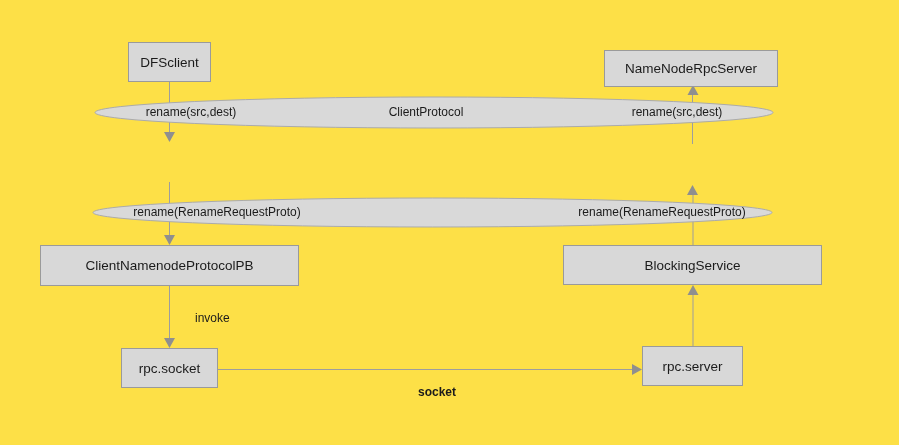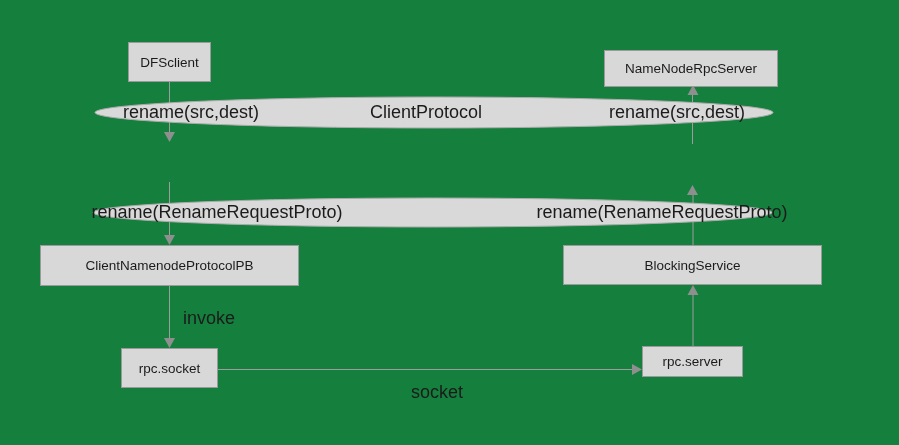--- a/index.html
+++ b/index.html
@@ -1,20 +1,20 @@
 <!DOCTYPE html>
 <html><head>
 <meta charset="utf-8">
 <style>
   html, body { margin: 0; padding: 0; background: #ffffff; }
   #stage {
     position: relative;
     width: 899px;
     height: 445px;
-    background: #15803d;
+    background: #fde047;
     font-family: "Liberation Sans", sans-serif;
     overflow: hidden;
   }
   #connector-layer {
     position: absolute;
     left: 0; top: 0;
     width: 899px; height: 445px;
   }
   .node {
     position: absolute;
@@ -24,36 +24,36 @@
     display: flex;
     align-items: center;
     justify-content: center;
     font-size: 13.5px;
     color: #1b1b1b;
     white-space: nowrap;
   }
   .ellipse-label, .edge-label {
     position: absolute;
     transform: translate(-50%, -50%);
-    font-size: 18px;
+    font-size: 12px;
     color: #1b1b1b;
     white-space: nowrap;
   }
   .edge-label.anchored-left {
     transform: translate(0, -50%);
   }
   
   #node-dfsclient                { left:128px; top:42px;  width:83px;  height:40px; }
   #node-namenode-rpc-server      { left:604px; top:50px;  width:174px; height:37px; }
   #node-cnp-translator           { left:40px;  top:142px; width:259px; height:40px; }
   #node-cnp-serverside-translator{ left:523px; top:144px; width:329px; height:39px; }
   #node-cnp-pb                   { left:40px;  top:245px; width:259px; height:41px; }
   #node-blocking-service         { left:563px; top:245px; width:259px; height:40px; }
   #node-rpc-client               { left:121px; top:348px; width:97px;  height:40px; }
-  #node-rpc-server               { left:642px; top:346px; width:101px; height:31px; }
+  #node-rpc-server               { left:642px; top:346px; width:101px; height:40px; }
 </style>
 </head>
 <body>
 
 <div id="stage">
 
   <svg id="connector-layer" viewBox="0 0 899 445" xmlns="http://www.w3.org/2000/svg">
 
     <line x1="169.5" y1="82" x2="169.5" y2="134" stroke="#9d9d9d" stroke-width="1"></line>
     <line x1="169.5" y1="182" x2="169.5" y2="237" stroke="#9d9d9d" stroke-width="1"></line>
@@ -82,16 +82,16 @@
   <div class="node" id="node-rpc-client">rpc.socket</div>
   <div class="node" id="node-rpc-server">rpc.server</div>
 
   <div class="ellipse-label" style="left:191px; top:112px;">rename(src,dest)</div>
   <div class="ellipse-label" style="left:426px; top:112px;">ClientProtocol</div>
   <div class="ellipse-label" style="left:677px; top:112px;">rename(src,dest)</div>
 
   <div class="ellipse-label" style="left:217px; top:212px;">rename(RenameRequestProto)</div>
   <div class="ellipse-label" style="left:662px; top:212px;">rename(RenameRequestProto)</div>
 
-  <div class="edge-label anchored-left" style="left:183px; top:318px;">invoke</div>
-  <div class="edge-label" style="left:437px; top:392px;">socket</div>
+  <div class="edge-label anchored-left" style="left:195px; top:318px;">invoke</div>
+  <div class="edge-label" style="left:437px; top:392px;font-weight:bold;">socket</div>
 
 </div>
 
 </body></html>

